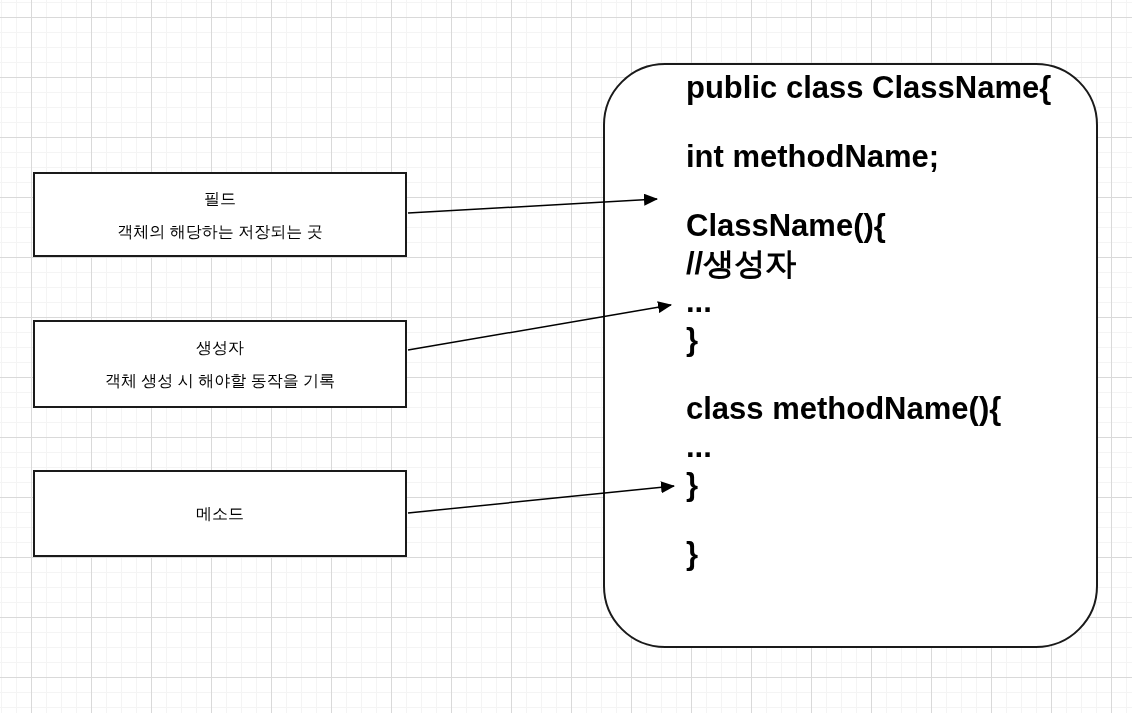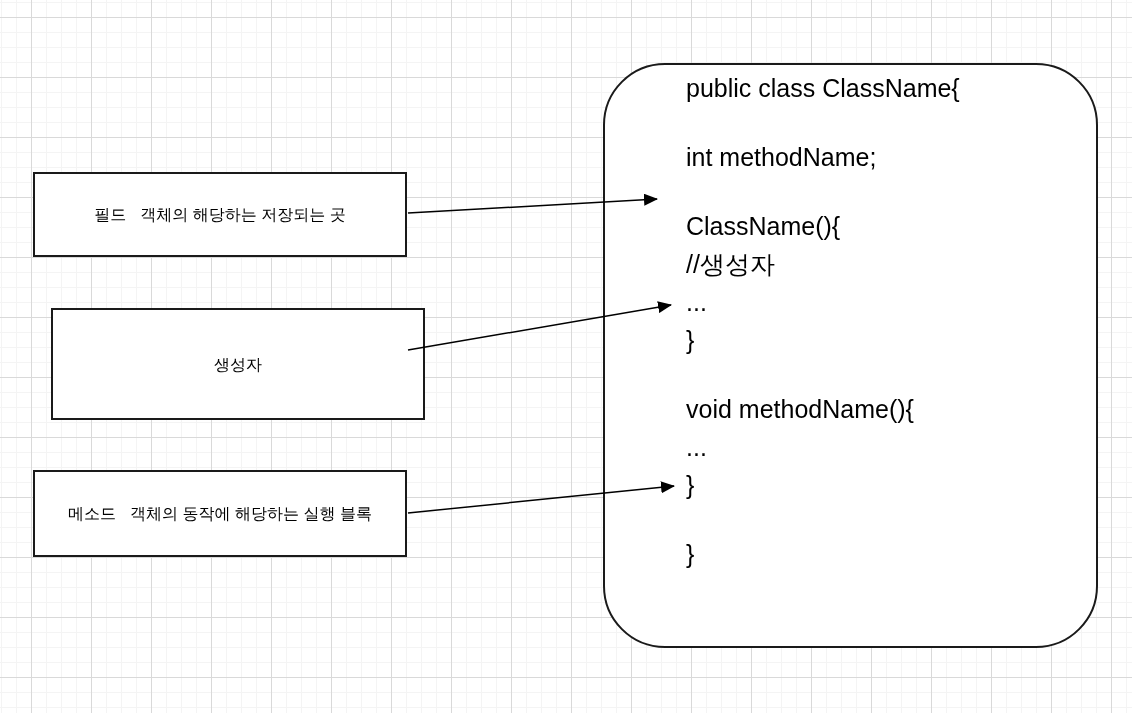--- a/index.html
+++ b/index.html
@@ -24,52 +24,53 @@
   }
 
   
   .label-box {
     position: absolute;
     left: 33px;
     width: 374px;
     background: #ffffff;
     border: 2px solid #1a1a1a;
     display: flex;
-    flex-direction: row;
+    flex-direction: column;
     align-items: center;
     justify-content: center;
     gap: 14px;
     text-align: center;
     color: #000000;
     font-size: 16px;
     line-height: 19px;
   }
   .label-box.b1 { top: 172px; height: 85px; }
-  .label-box.b2 { top: 308px; height: 112px; margin-left: 18px; }
+  .label-box.b2 { top: 320px; height: 88px; }
   .label-box.b3 { top: 470px; height: 87px; }
 
   
   .code-panel {
     position: absolute;
     left: 603px;
     top: 63px;
     width: 495px;
     height: 585px;
     background: #ffffff;
     border: 2px solid #1a1a1a;
     border-radius: 62px;
     padding: 4px 20px 0 81px;
     overflow: hidden;
   }
   .code-line {
-    font-size: 25px;
+    font-size: 31px;
     line-height: 38px;
     height: 38px;
     white-space: pre;
     color: #000000;
+    font-weight: bold;
   }
   .code-line.blank { height: 31px; }
 
   
   svg.arrows {
     position: absolute;
     left: 0; top: 0;
     width: 1132px; height: 713px;
     pointer-events: none;
   }
@@ -81,38 +82,38 @@
 
 <div class="canvas">
 
   <div class="label-box b1">
     <div>필드</div>
     <div>객체의 해당하는 저장되는 곳</div>
   </div>
 
   <div class="label-box b2">
     <div>생성자</div>
+    <div>객체 생성 시 해야할 동작을 기록</div>
   </div>
 
   <div class="label-box b3">
     <div>메소드</div>
-    <div>객체의 동작에 해당하는 실행 블록</div>
   </div>
 
   <div class="code-panel">
     <div class="code-line">public class ClassName{</div>
     <div class="code-line blank"></div>
     <div class="code-line">int methodName;</div>
     <div class="code-line blank"></div>
     <div class="code-line">ClassName(){</div>
     <div class="code-line">//생성자</div>
     <div class="code-line">...</div>
     <div class="code-line">}</div>
     <div class="code-line blank"></div>
-    <div class="code-line">void methodName(){</div>
+    <div class="code-line">class methodName(){</div>
     <div class="code-line">...</div>
     <div class="code-line">}</div>
     <div class="code-line blank"></div>
     <div class="code-line">}</div>
   </div>
 
   <svg class="arrows" viewBox="0 0 1132 713" xmlns="http://www.w3.org/2000/svg">
     <defs>
       <marker id="ah" markerUnits="userSpaceOnUse" markerWidth="14" markerHeight="12" refX="13" refY="6" orient="auto">
         <path class="head" d="M0,0 L14,6 L0,12 Z"></path>

